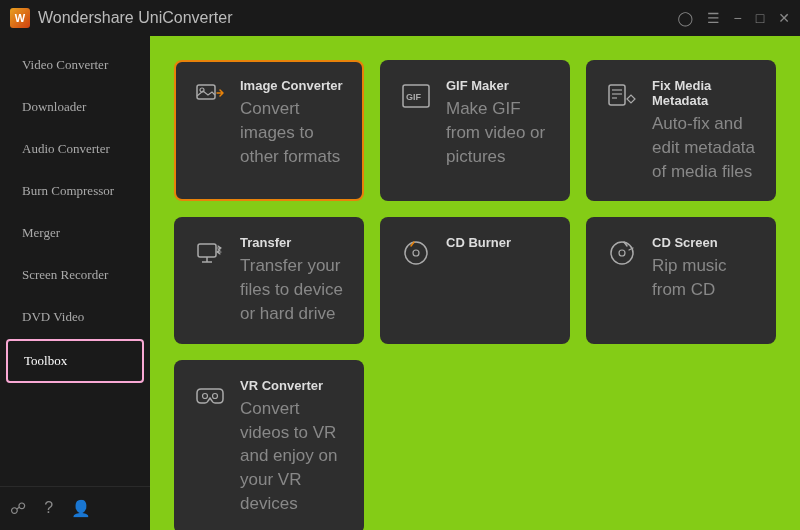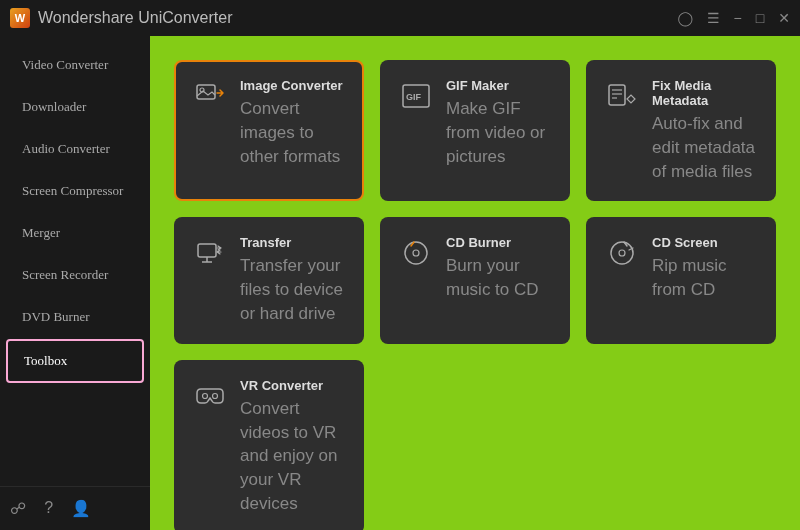--- a/index.html
+++ b/index.html
@@ -169,24 +169,24 @@
     <span>✕</span>
   </div>
 </div>
 
 <div class="main-layout">
 
   <div class="sidebar">
     <div class="sidebar-item">Video Converter</div>
     <div class="sidebar-item">Downloader</div>
     <div class="sidebar-item">Audio Converter</div>
-    <div class="sidebar-item">Screen Compressor</div>
+    <div class="sidebar-item">Burn Compressor</div>
     <div class="sidebar-item">Merger</div>
     <div class="sidebar-item">Screen Recorder</div>
-    <div class="sidebar-item">DVD Burner</div>
+    <div class="sidebar-item">DVD Video</div>
     <div class="sidebar-item active">Toolbox</div>
 
     <div class="sidebar-footer">
       <span class="sidebar-footer-icon">☍</span>
       <span class="sidebar-footer-icon">?</span>
       <span class="sidebar-footer-icon">👤</span>
     </div>
   </div>
 
   <div class="content">
@@ -254,21 +254,20 @@
     <div class="tool-card">
       <div class="tool-icon">
         <svg viewBox="0 0 30 30" fill="none" xmlns="http://www.w3.org/2000/svg">
           <circle cx="15" cy="15" r="11" stroke="#aaa" stroke-width="1.5" fill="none"></circle>
           <circle cx="15" cy="15" r="3" stroke="#aaa" stroke-width="1.2" fill="none"></circle>
           <path d="M10 8 L13 4" stroke="#e8820a" stroke-width="1.5" stroke-linecap="round"></path>
         </svg>
       </div>
       <div class="tool-text">
         <div class="tool-title">CD Burner</div>
-        <div class="tool-desc">Burn your music to CD</div>
       </div>
     </div>
 
     <div class="tool-card">
       <div class="tool-icon">
         <svg viewBox="0 0 30 30" fill="none" xmlns="http://www.w3.org/2000/svg">
           <circle cx="15" cy="15" r="11" stroke="#aaa" stroke-width="1.5" fill="none"></circle>
           <circle cx="15" cy="15" r="3" stroke="#aaa" stroke-width="1.2" fill="none"></circle>
           <path d="M20 8 L17 4" stroke="#aaa" stroke-width="1.5" stroke-linecap="round"></path>
           <path d="M22 12 L26 10" stroke="#aaa" stroke-width="1.2" stroke-linecap="round"></path>

